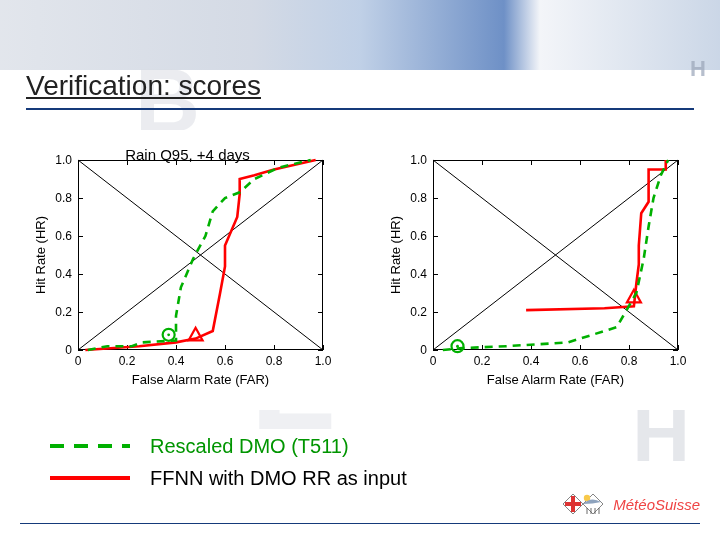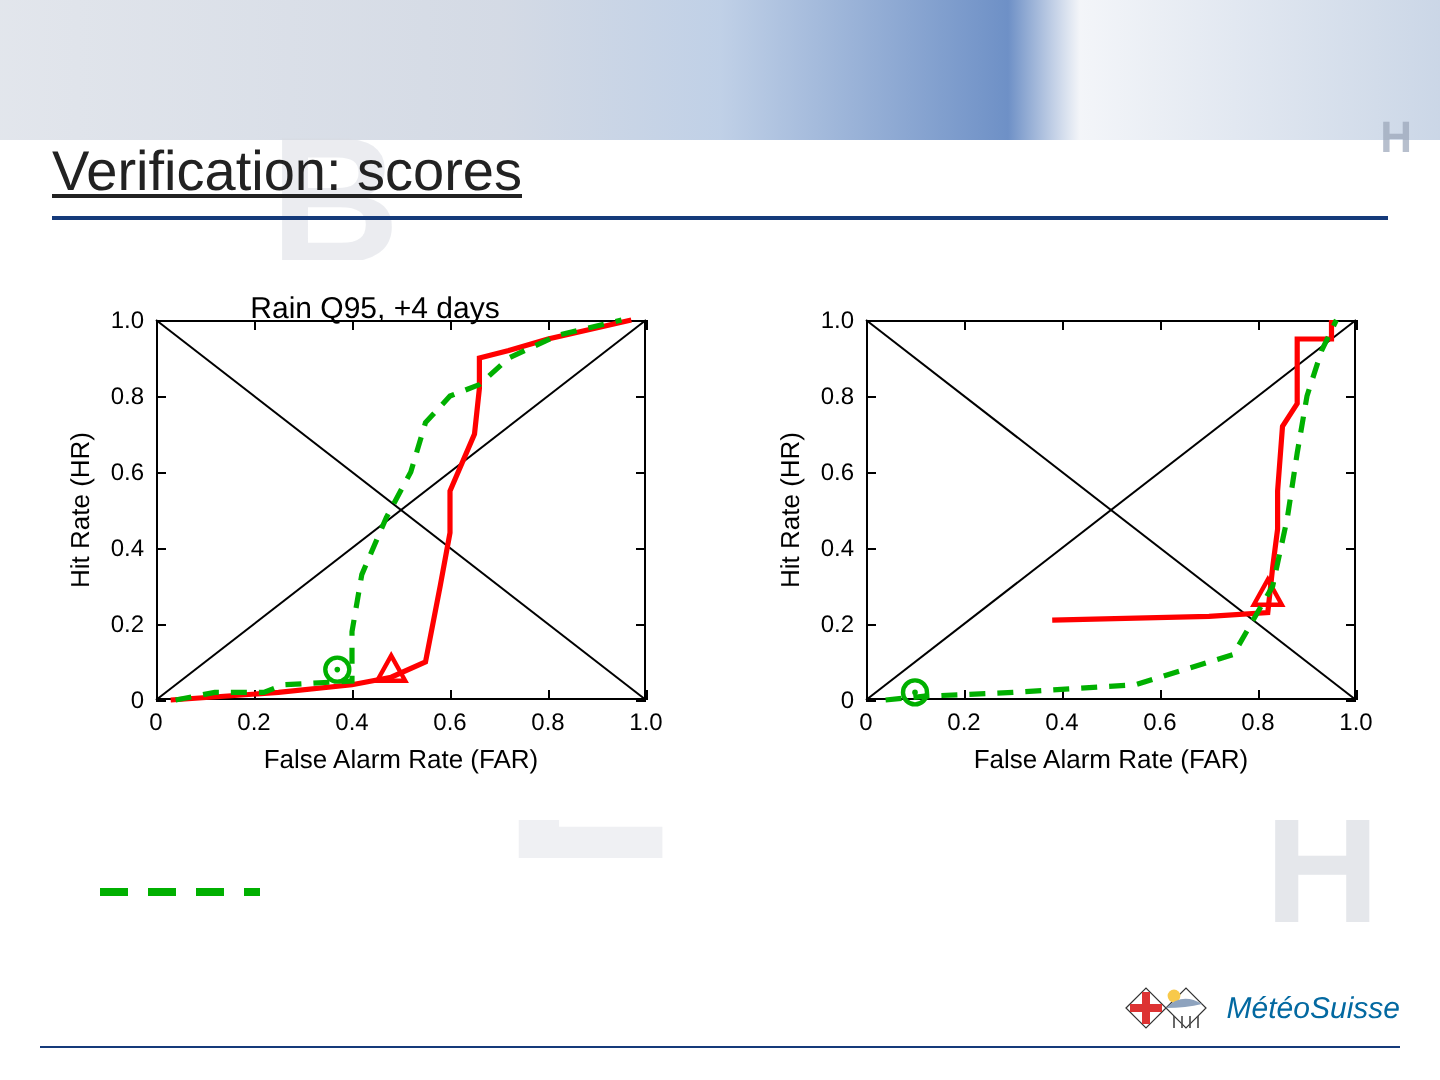--- a/index.html
+++ b/index.html
@@ -201,21 +201,21 @@
     z-index: 4;
   }
   .logo-swiss {
     width: 44px;
     height: 28px;
     position: relative;
   }
   .logo-text {
     font-size: 15px;
     font-style: italic;
-    color: #0369a1;
+    color: #ef4444;
   }
   .footer-line {
     position: absolute;
     left: 20px; right: 20px;
     bottom: 16px;
     height: 1px;
     background: #153a7a;
     z-index: 3;
   }
 </style>
@@ -340,20 +340,27 @@
         </svg>
       </div>
     </div>
   </div>
 
 <div class="legend">
   <div class="legend-row">
     <svg class="legend-swatch" viewBox="0 0 80 20">
       <line x1="0" y1="10" x2="80" y2="10" stroke="#00b000" stroke-width="4" stroke-dasharray="14 10"></line>
     </svg>
+    <span class="legend-label" style="color:#009500">Rescaled DMO (T511)</span>
+  </div>
+  <div class="legend-row">
+    <svg class="legend-swatch" viewBox="0 0 80 20">
+      <line x1="0" y1="10" x2="80" y2="10" stroke="#ff0000" stroke-width="4"></line>
+    </svg>
+    <span class="legend-label">FFNN with DMO RR as input</span>
   </div>
 </div>
 
 <div class="footer-line"></div>
 
 <div class="logo">
   <svg class="logo-swiss" viewBox="0 0 44 28">
     <path d="M2 14 L12 4 L22 14 L12 24 Z" fill="none" stroke="#333" stroke-width="0.6"></path>
     <path d="M22 14 L32 4 L42 14 L32 24 Z" fill="none" stroke="#333" stroke-width="0.6"></path>
     <rect x="10" y="6" width="4" height="16" fill="#d33"></rect>

